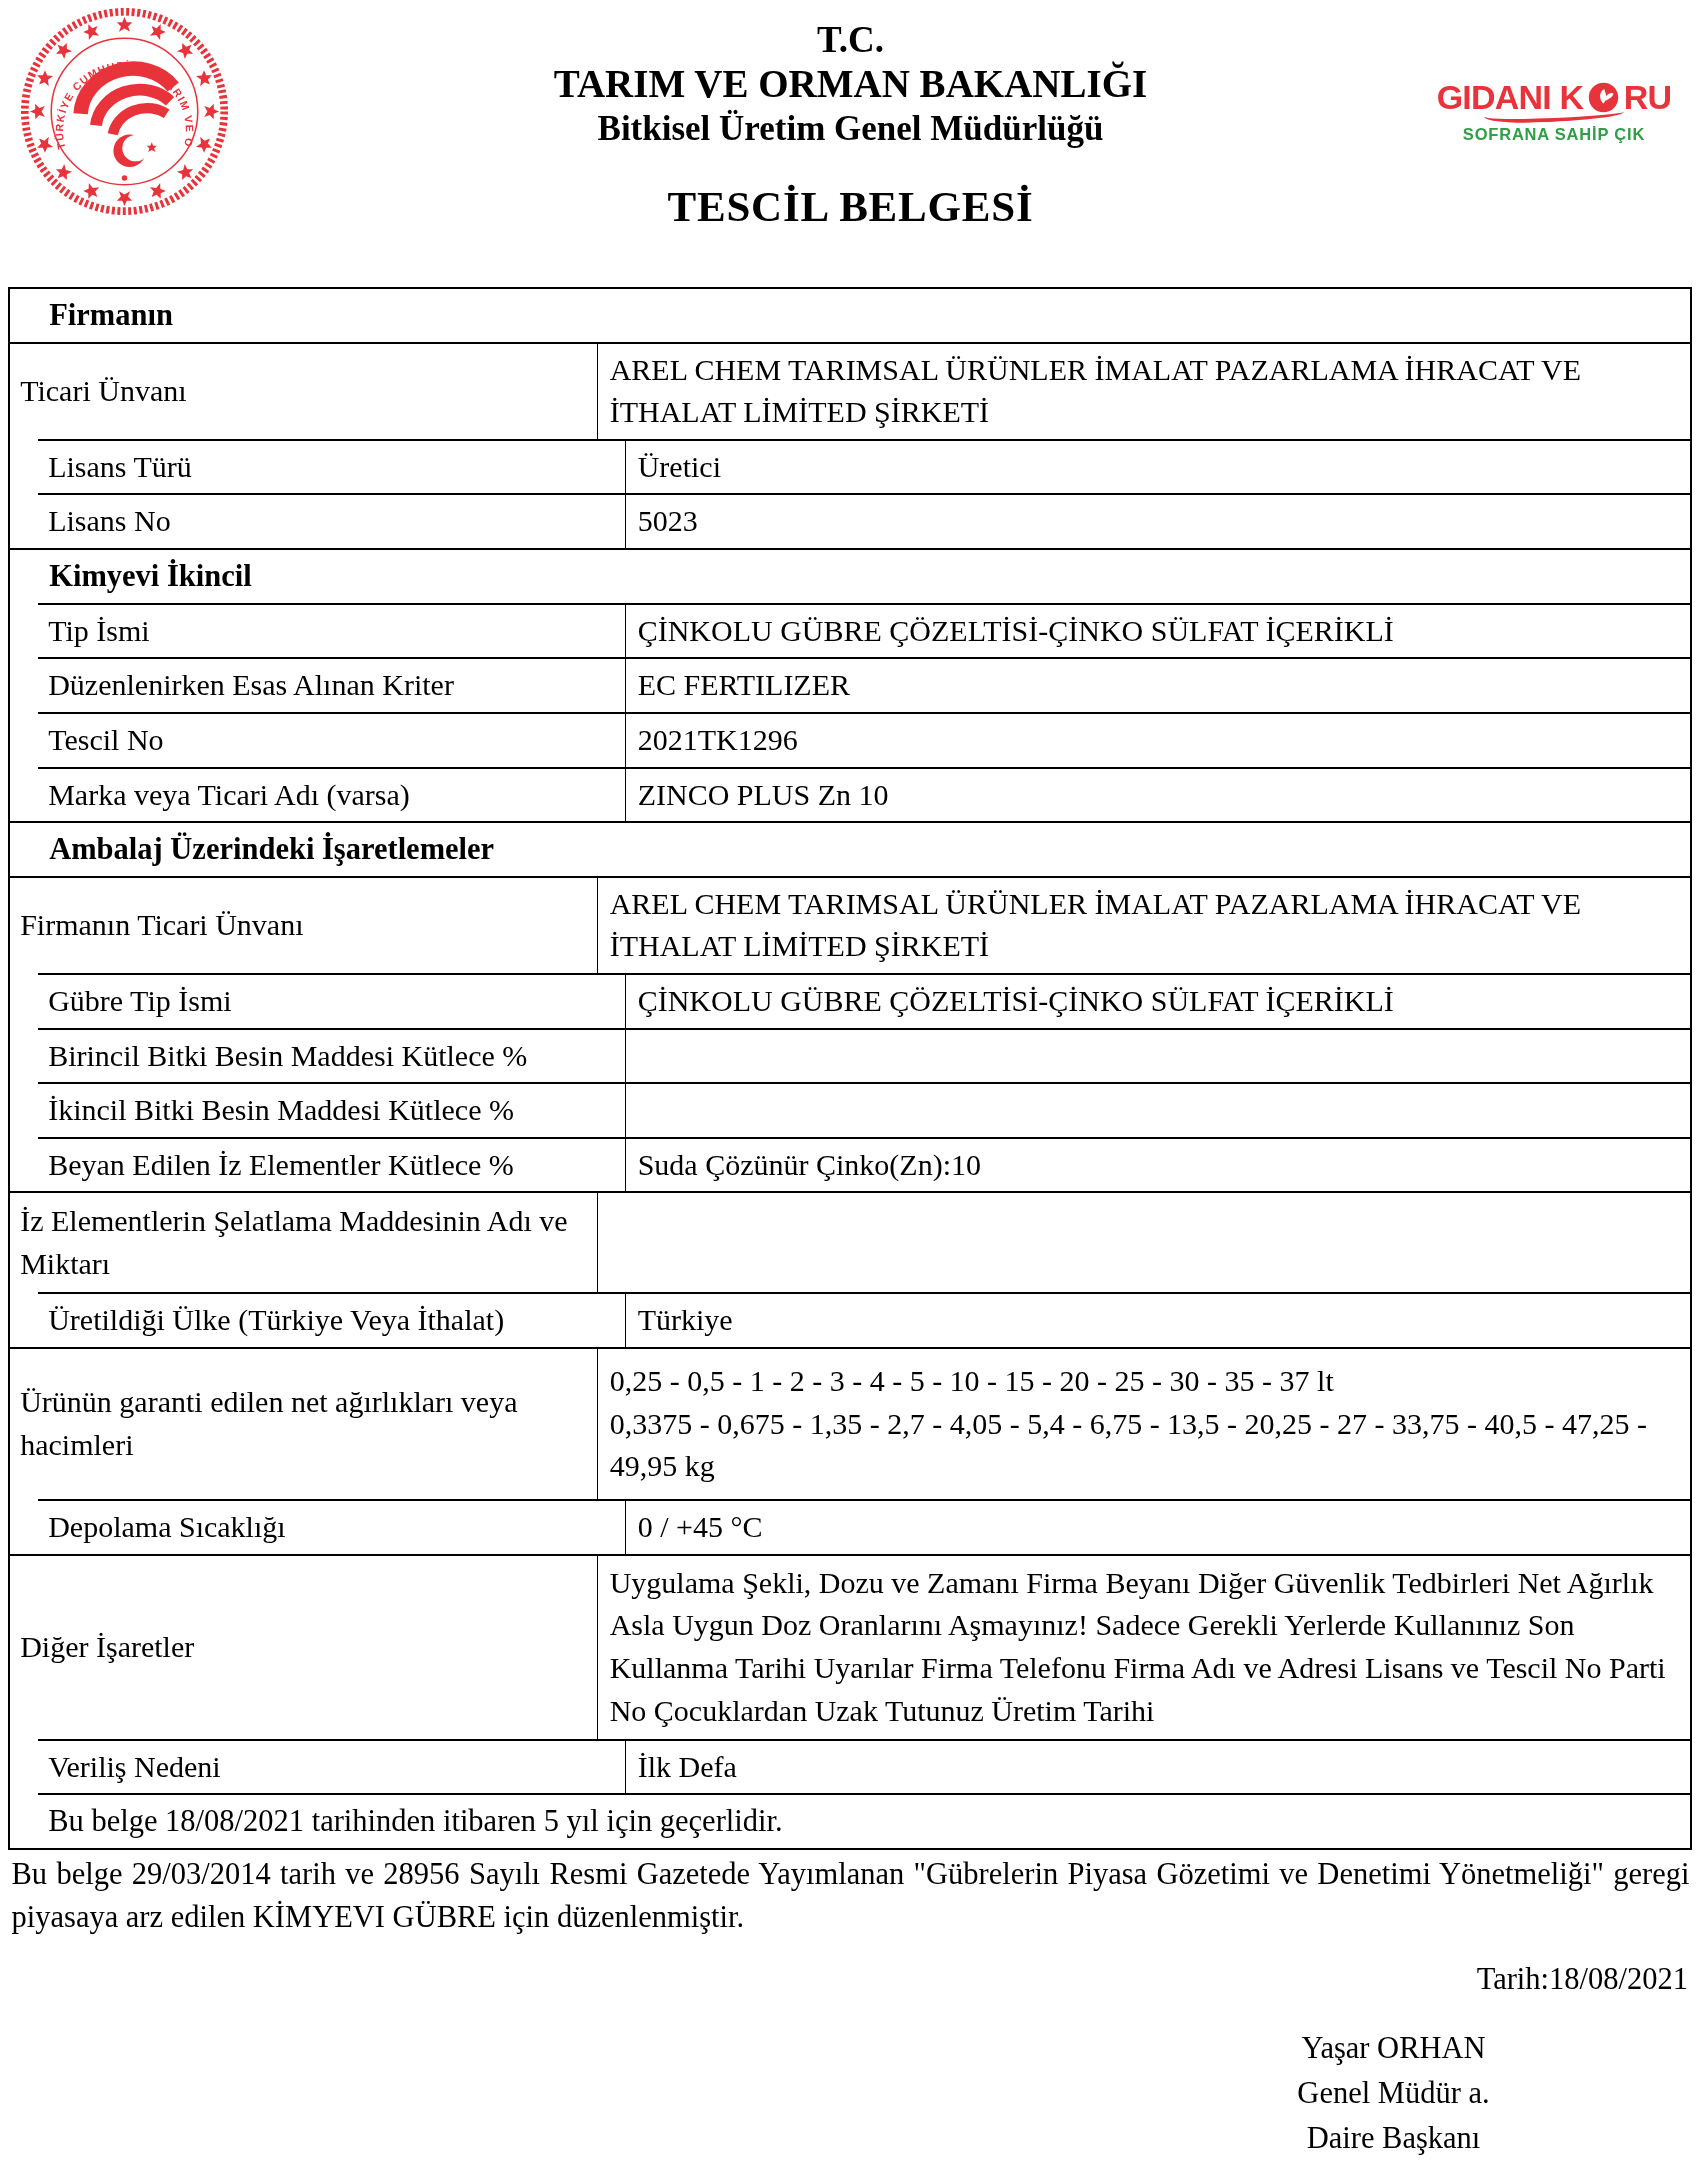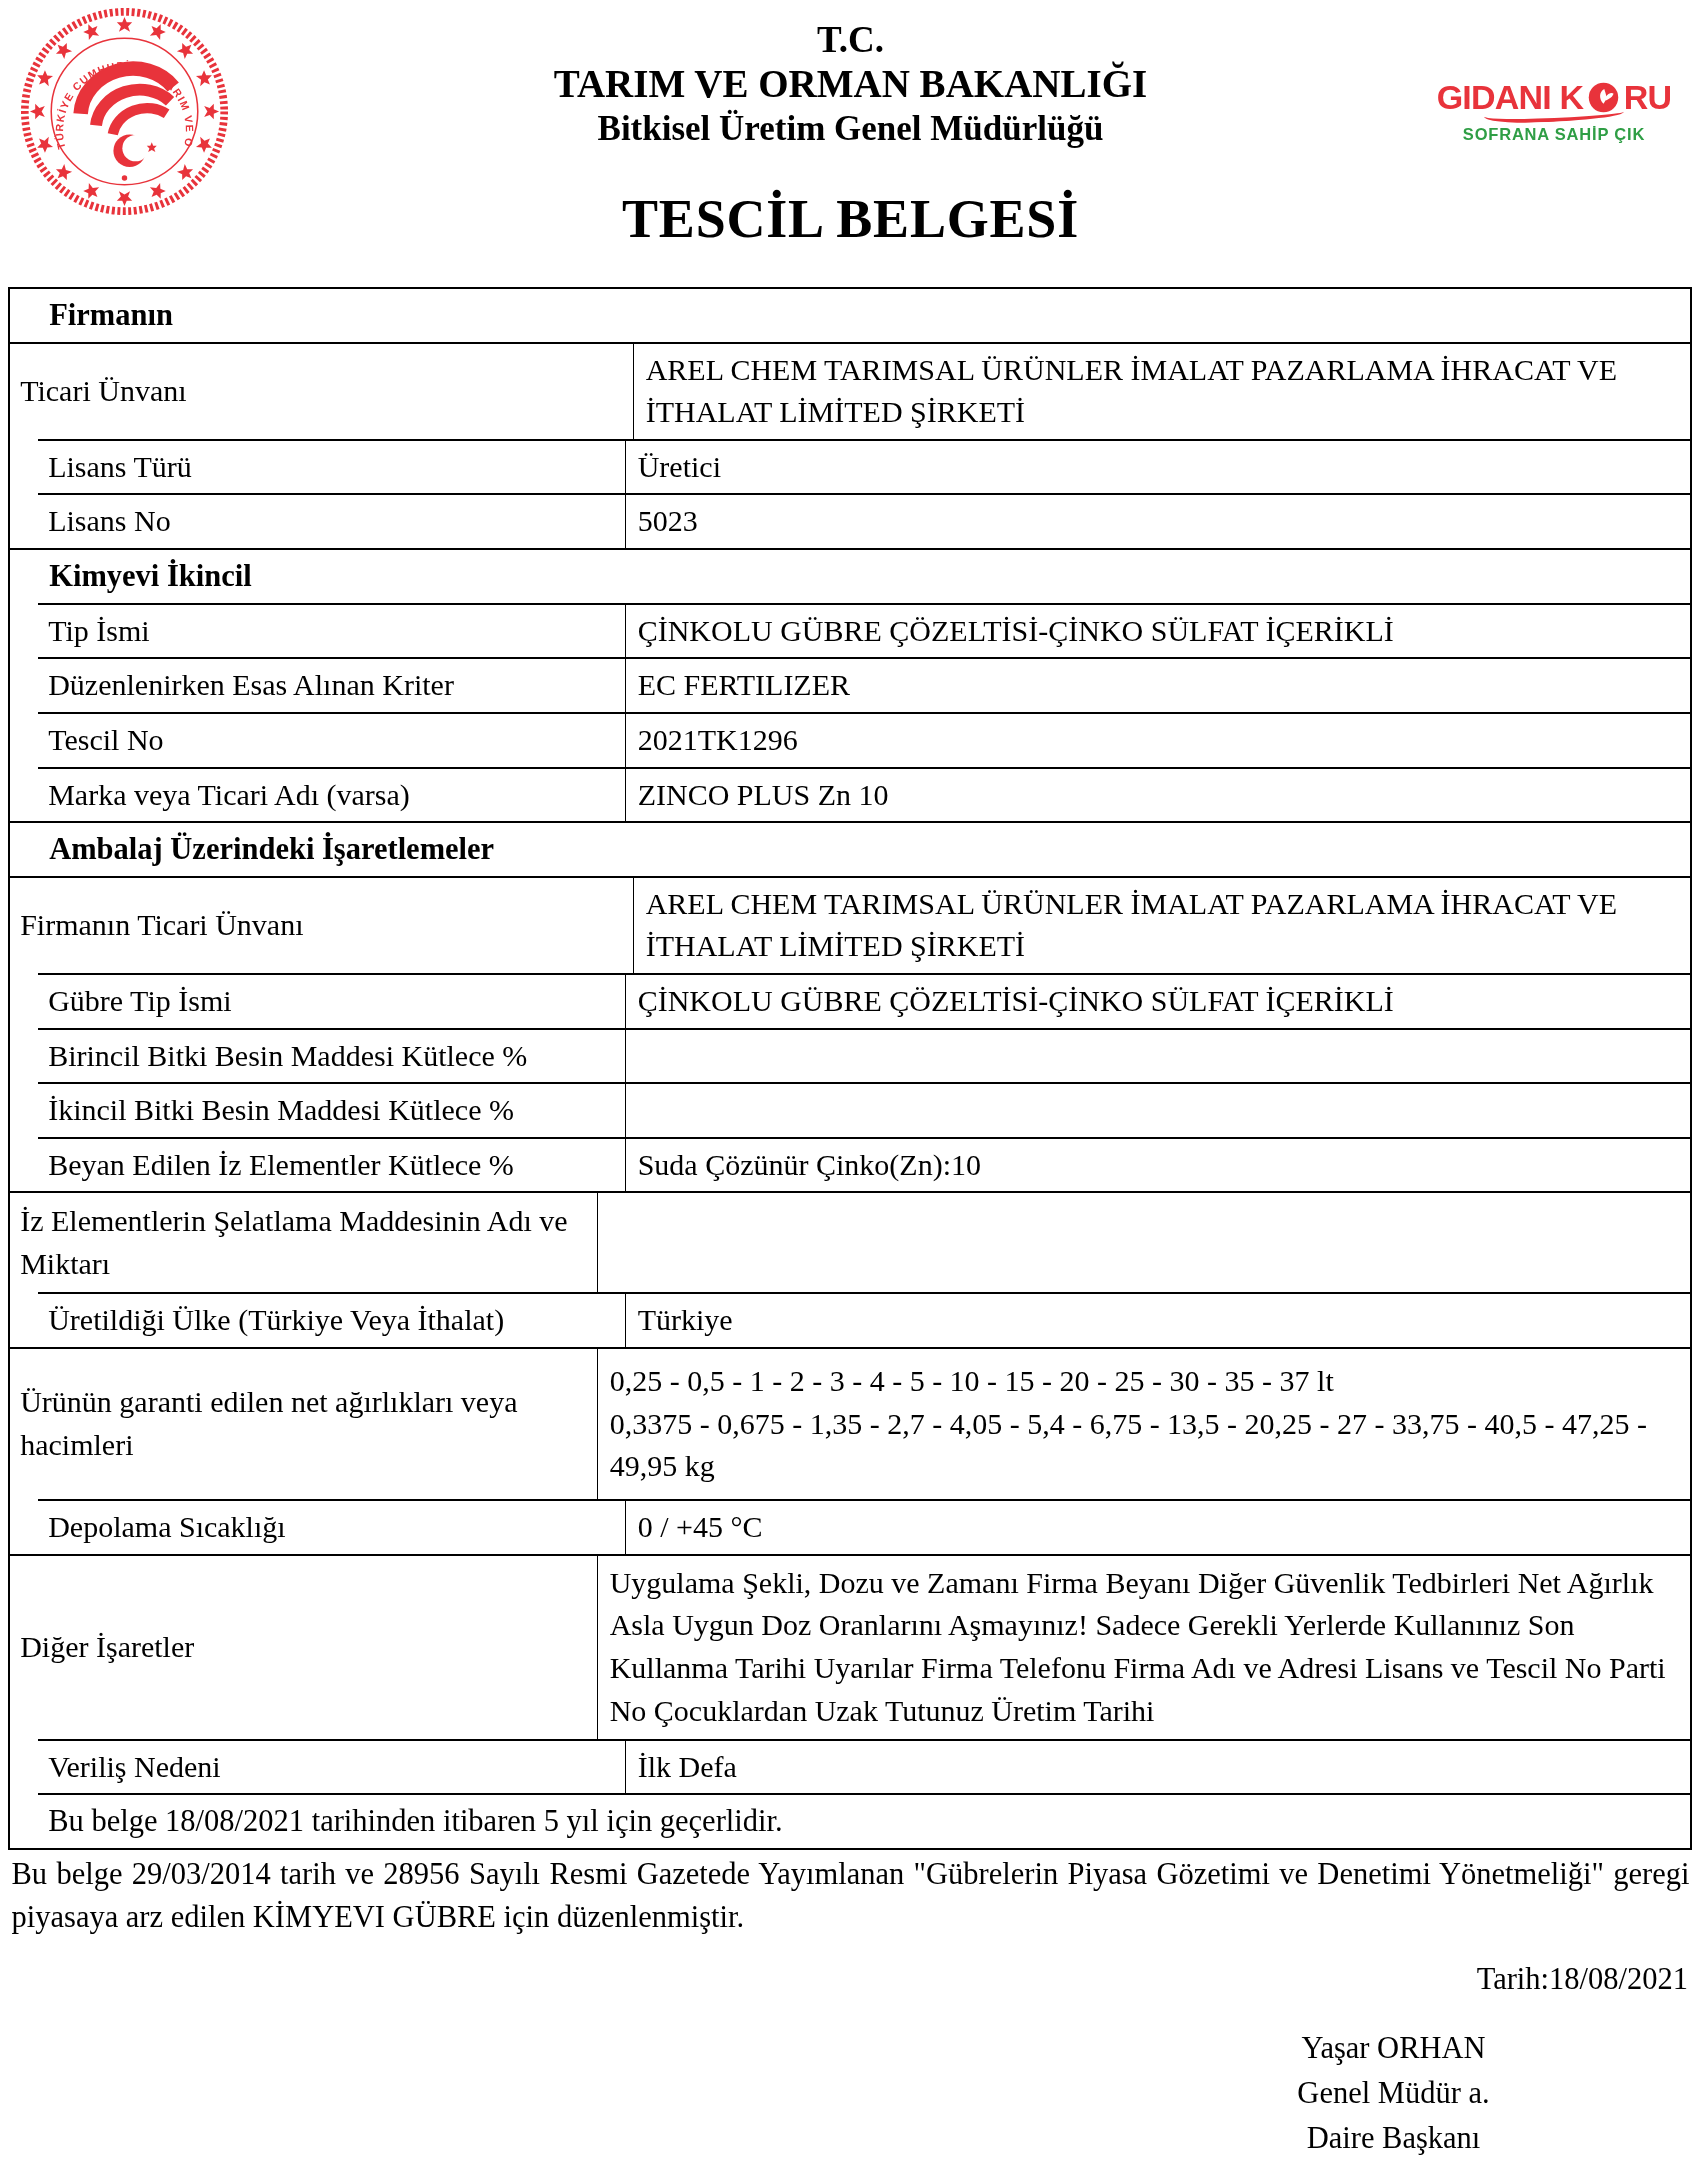--- a/index.html
+++ b/index.html
@@ -5,21 +5,21 @@
   html,body{margin:0;padding:0;background:#fff;}
   .page{position:relative;width:1701px;height:2172px;background:#fff;color:#000;
         font-family:"Liberation Serif", serif;overflow:hidden;}
   *{box-sizing:border-box;}
 
   
   .titles{position:absolute;left:0;top:18px;width:100%;text-align:center;font-weight:bold;}
   .t1{font-size:37px;line-height:43px;}
   .t2{font-size:39px;line-height:46px;}
   .t3{font-size:35px;line-height:43px;}
-  .doc-title{margin-top:46px;font-size:54px;line-height:46px;letter-spacing:0.8px;}
+  .doc-title{margin-top:34px;font-size:43px;line-height:46px;letter-spacing:0.8px;}
 
   .seal{position:absolute;left:18px;top:5px;width:213px;height:213px;}
 
   .campaign{position:absolute;right:15px;top:79px;width:264px;text-align:center;
             font-family:"Liberation Sans", sans-serif;}
   .campaign-title{display:flex;align-items:center;justify-content:center;gap:4px;
             font-size:34px;font-weight:bold;letter-spacing:-0.8px;line-height:36px;}
   .campaign-title .o-icon{display:inline-block;width:31px;height:31px;margin:0 0.8px;}
   .campaign-swoosh{margin:-5px auto 0 auto;width:140px;height:11.5px;
             border-bottom:4.1px solid #e8333b;border-radius:0 0 90% 55%/0 0 100% 100%;
@@ -30,21 +30,21 @@
   .cert-table{position:absolute;left:8.2px;top:287px;width:1684px;border:2.5px solid #000;background:#fff;}
   .row{display:flex;align-items:stretch;}
   .row + .row{border-top:2.5px solid #000;}
   .cl{width:587px;flex:0 0 587px;padding:5px 8.2px 5px 10px;display:flex;align-items:center;
       font-size:30px;line-height:1.42;}
   .cv{flex:1;border-left:1.6px solid #000;padding:5px 10px 5px 11.5px;display:flex;
       flex-direction:column;justify-content:center;font-size:30px;line-height:1.42;}
   .cs{width:100%;padding:5px 8.2px 5px 10px;display:flex;align-items:center;
       font-size:30.5px;line-height:1.4;}
   .row.section .cs{font-weight:bold;padding-left:39px;}
-  .mh52{min-height:43px;} .mh66{min-height:54px;margin-left:28px;} .mh112{min-height:92px;gap:36px;}
+  .mh52{min-height:43px;} .mh66{min-height:54px;margin-left:28px;} .mh112{min-height:92px;}
   .mh122{min-height:101px;} .mh184{min-height:152px;} .mh224{min-height:185px;}
 
   
   .reg-par{position:absolute;left:11.5px;top:1853px;width:1678px;font-size:30.5px;
            line-height:1.42;text-align:justify;}
   .date-line{position:absolute;right:13px;top:1962px;font-size:30.5px;text-align:right;}
   .signature{position:absolute;left:1105px;top:2026px;width:577px;text-align:center;
              font-size:30.5px;line-height:1.48;}
 </style>
 </head>

